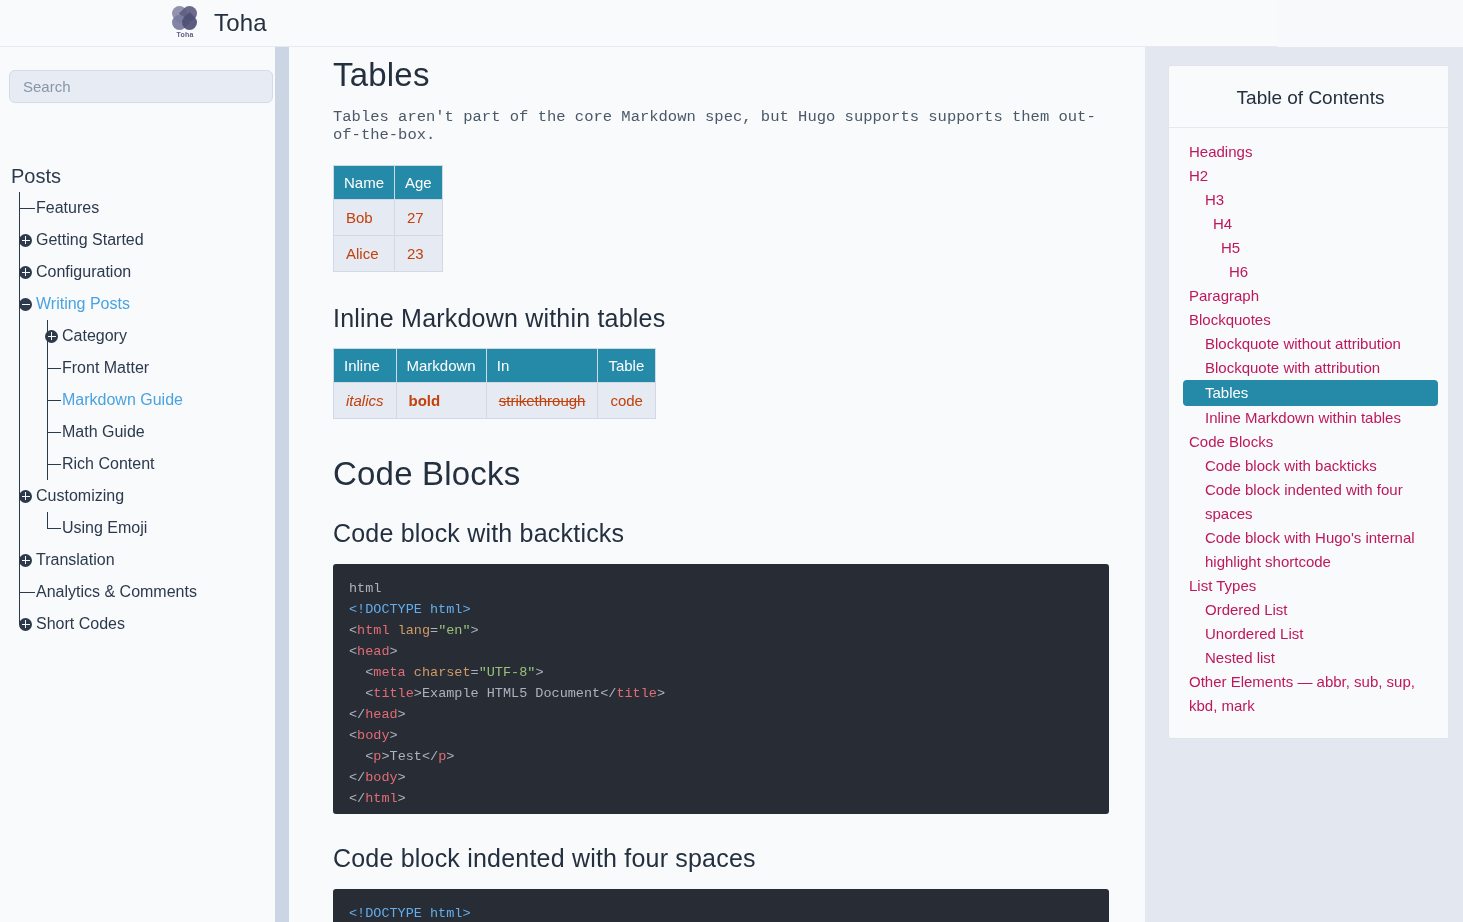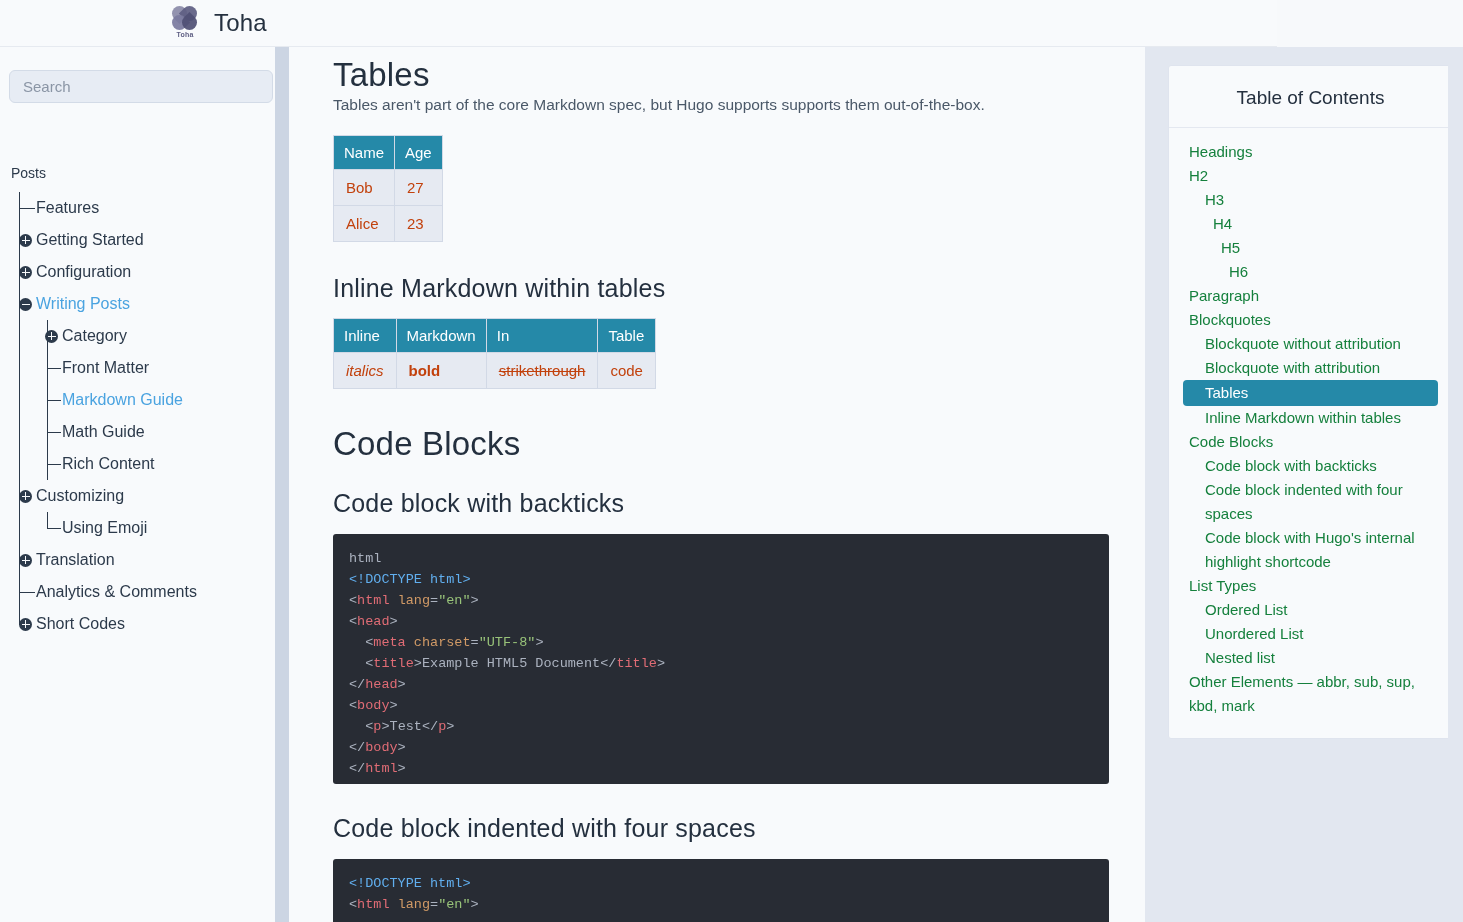--- a/index.html
+++ b/index.html
@@ -82,21 +82,21 @@
     font-size: 15px;
     color: #7b8696;
     padding: 0 13px;
     font-family: "Liberation Sans", sans-serif;
     outline: none;
   }
   .search-box::placeholder { color: #8a95a5; }
 
   .posts-label {
     position: absolute; left: 11px; top: 118px;
-    font-size: 14px; color: #2c3a4b;
+    font-size: 20px; color: #2c3a4b;
   }
 
   .tree { position: absolute; left: 0; top: 145px; width: 275px; }
   .tree-row {
     position: relative;
     height: 32px;
     display: flex; align-items: center;
     font-size: 16px;
     white-space: nowrap;
   }
@@ -217,21 +217,21 @@
   .toc-head {
     text-align: center;
     font-size: 19px;
     color: #24303f;
     padding: 21px 10px 18px;
     border-bottom: 1px solid #e4e8f0;
   }
   .toc-body { padding: 12px 14px 20px; }
   .toc-item {
     font-size: 15px;
-    color: #15803d;
+    color: #be185d;
     line-height: 24px;
     padding: 0 6px;
     border-radius: 4px;
     cursor: pointer;
   }
   .toc-item.lvl1 { padding-left: 6px; }
   .toc-item.lvl2 { padding-left: 22px; }
   .toc-item.lvl3 { padding-left: 30px; }
   .toc-item.lvl4 { padding-left: 38px; }
   .toc-item.lvl5 { padding-left: 46px; }
@@ -352,21 +352,21 @@
     </div>
 </div>
 
 <div class="gutter"></div>
 <div class="rail-right"></div>
 
 <div class="content">
 
   <h1 class="page-h1">Tables</h1>
 
-  <p class="lede" style="margin-top:2px;">Tables aren't part of the core Markdown spec, but Hugo supports supports them out-of-the-box.</p>
+  <p class="lede" style="margin-top:14px;font-family:Liberation Mono, monospace;">Tables aren't part of the core Markdown spec, but Hugo supports supports them out-of-the-box.</p>
 
   <table class="md" id="simple-table" style="margin-top:21px;">
       <thead>
         <tr>
           <th>Name</th>
           <th>Age</th>
         </tr>
       </thead>
       <tbody>
         <tr>

